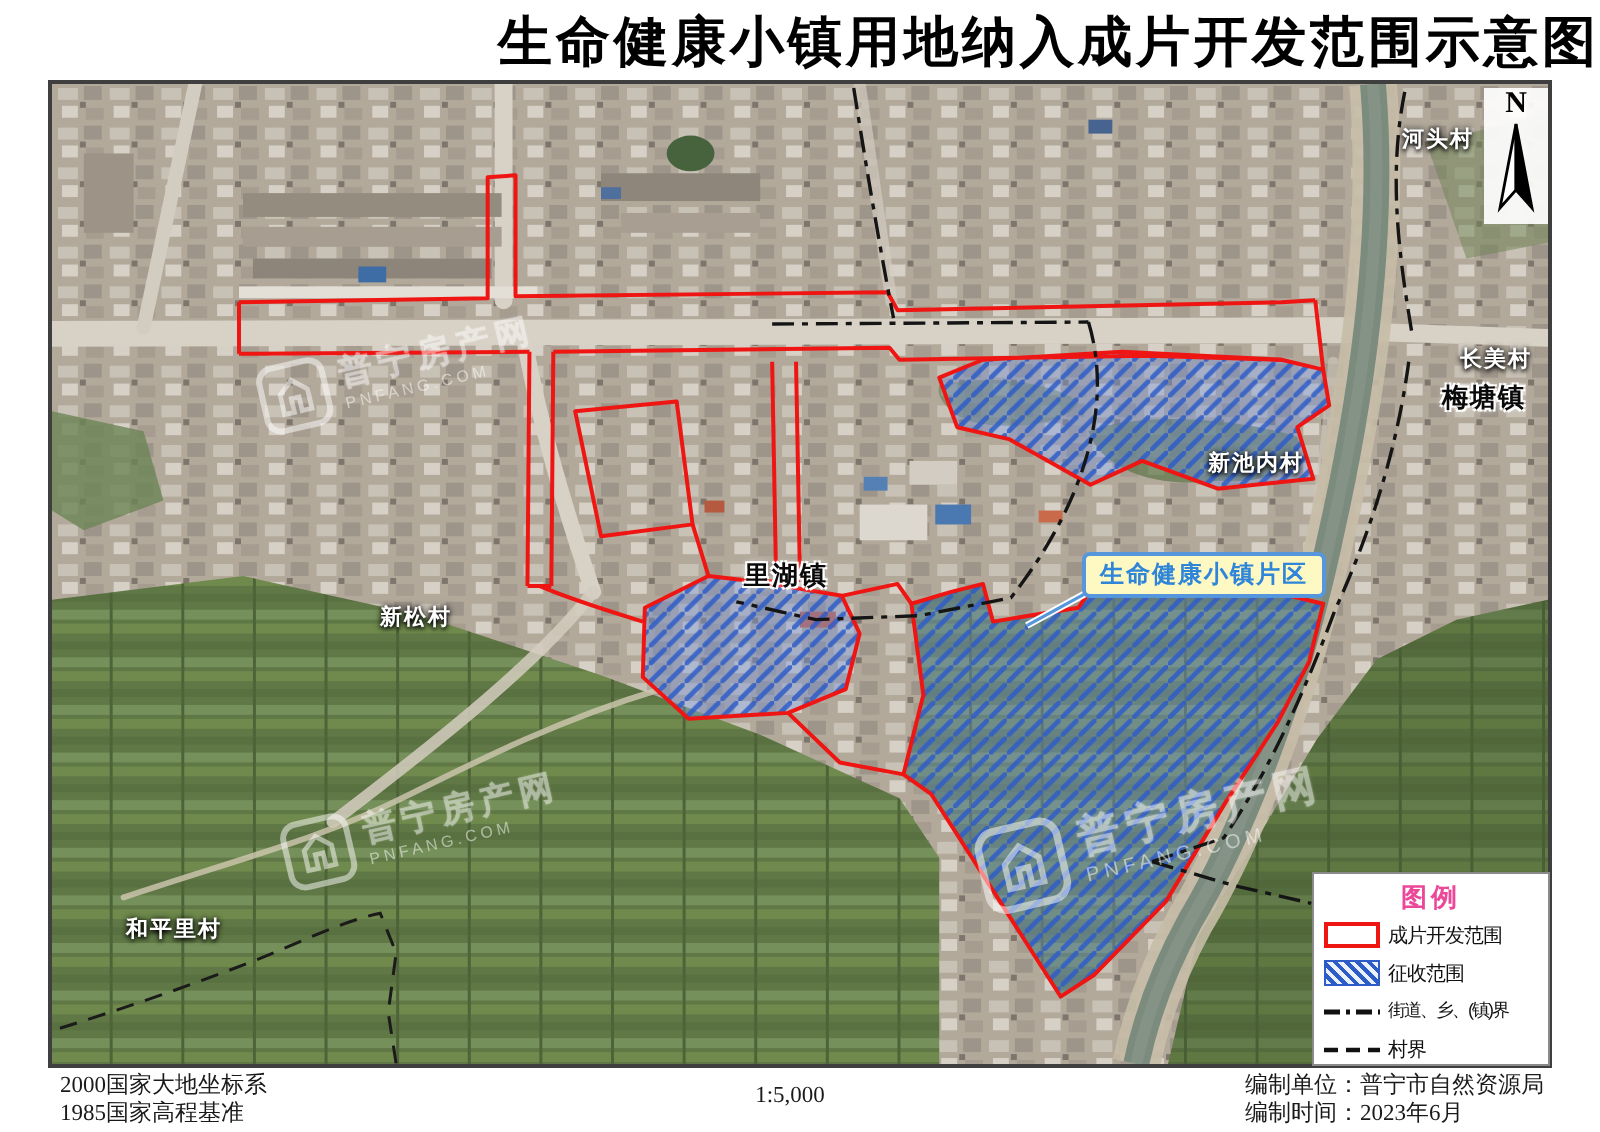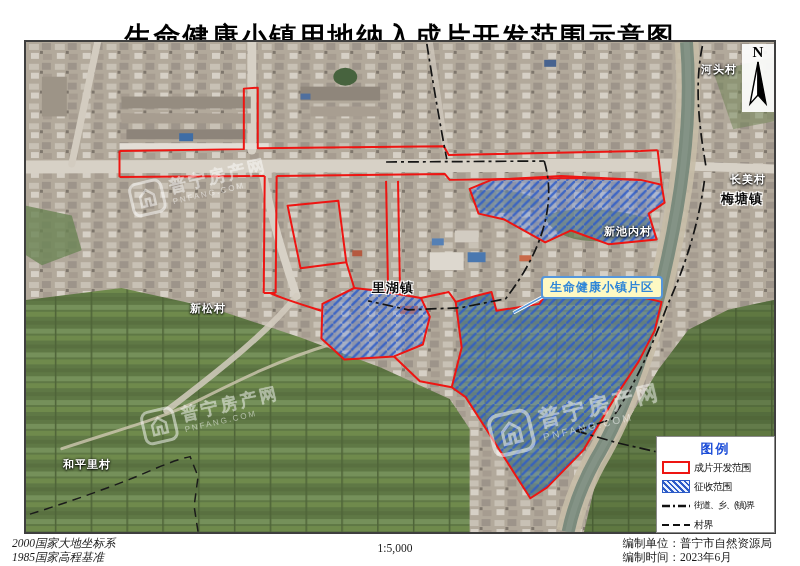--- a/index.html
+++ b/index.html
@@ -1,21 +1,21 @@
 <!DOCTYPE html>
 <html><head>
 <meta charset="utf-8">
 <style>
   html,body{margin:0;padding:0;background:#ffffff;}
   #page{position:relative;width:800px;height:566px;background:#fff;overflow:hidden;
         font-family:"Liberation Sans",sans-serif;}
   
-  #title{position:absolute;left:0;top:3px;width:800px;text-align:center;
+  #title{position:absolute;left:0;top:3px;width:800px;text-align:right;
          font-family:"Liberation Serif",serif;font-weight:bold;font-size:27px;
-         letter-spacing:2px;color:#000;margin-top:16px;}
+         letter-spacing:2px;color:#000;}
   
   #map{position:absolute;left:24px;top:40px;width:752px;height:494px;
        border:2px solid #3f3f3f;box-sizing:border-box;overflow:hidden;background:#b2a99b;}
   #map svg{display:block;width:100%;height:100%;}
   
   .vlabel{position:absolute;color:#fff;font-weight:bold;font-size:11px;letter-spacing:1px;
           text-shadow:0 1px 2px #000,0 0 3px rgba(0,0,0,.95);white-space:nowrap;z-index:6;}
   .tlabel{position:absolute;color:#0a0a0a;font-weight:bold;font-size:13px;letter-spacing:1px;
           text-shadow:-1px -1px 0 #fff,1px -1px 0 #fff,-1px 1px 0 #fff,1px 1px 0 #fff,0 0 3px #fff;
           white-space:nowrap;z-index:6;}
@@ -29,32 +29,32 @@
   
   .wm{position:absolute;display:flex;align-items:center;gap:6px;opacity:.5;z-index:5;
       transform:rotate(-13deg);color:#fff;pointer-events:none;}
   .wm .wm-text{display:flex;flex-direction:column;line-height:1;}
   .wm .wm-name{font-weight:bold;font-size:17px;letter-spacing:3px;text-shadow:0 0 1px #fff;}
   .wm .wm-domain{font-size:8px;letter-spacing:2px;margin-top:3px;}
   .wm.big{transform:rotate(-13deg) scale(1.25);}
   
   #legend{position:absolute;left:656px;top:436px;width:119px;height:97px;z-index:8;
           background:#fff;border:1px solid #8a8a8a;box-sizing:border-box;padding:3px 5px 2px 5px;}
-  #legend .lg-title{text-align:center;font-weight:bold;font-size:13px;letter-spacing:2px;color:#1d4ed8;}
+  #legend .lg-title{text-align:center;font-weight:bold;font-size:13px;letter-spacing:2px;color:#ec4899;}
   .lg-row{display:flex;align-items:center;gap:4px;height:19px;}
   .lg-label{font-size:10px;letter-spacing:-0.5px;color:#111;white-space:nowrap;}
   .lg-label.tight{font-size:9px;letter-spacing:-1px;}
   .sw{flex:0 0 auto;}
   .sw-hatch{width:28px;height:13px;border:1.5px solid #2d5cc8;box-sizing:border-box;
             background:repeating-linear-gradient(45deg,#eaf1fd 0 2px,#2d5cc8 2px 4px);}
   .sw-red{width:28px;height:13px;border:2.5px solid #ee1512;box-sizing:border-box;background:#fff;}
   
   .foot{position:absolute;color:#1a1a1a;font-family:"Liberation Serif",serif;
         font-size:11.5px;line-height:13.5px;z-index:3;}
-  #foot-left{left:12px;top:537px;font-style:italic;}
+  #foot-left{left:30px;top:537px;}
   #foot-scale{left:320px;top:542px;width:150px;text-align:center;}
   #foot-right{right:28px;top:537px;text-align:left;}
 </style>
 </head>
 <body>
 
 <div id="page">
 
   <div id="title">生命健康小镇用地纳入成片开发范围示意图</div>
 

